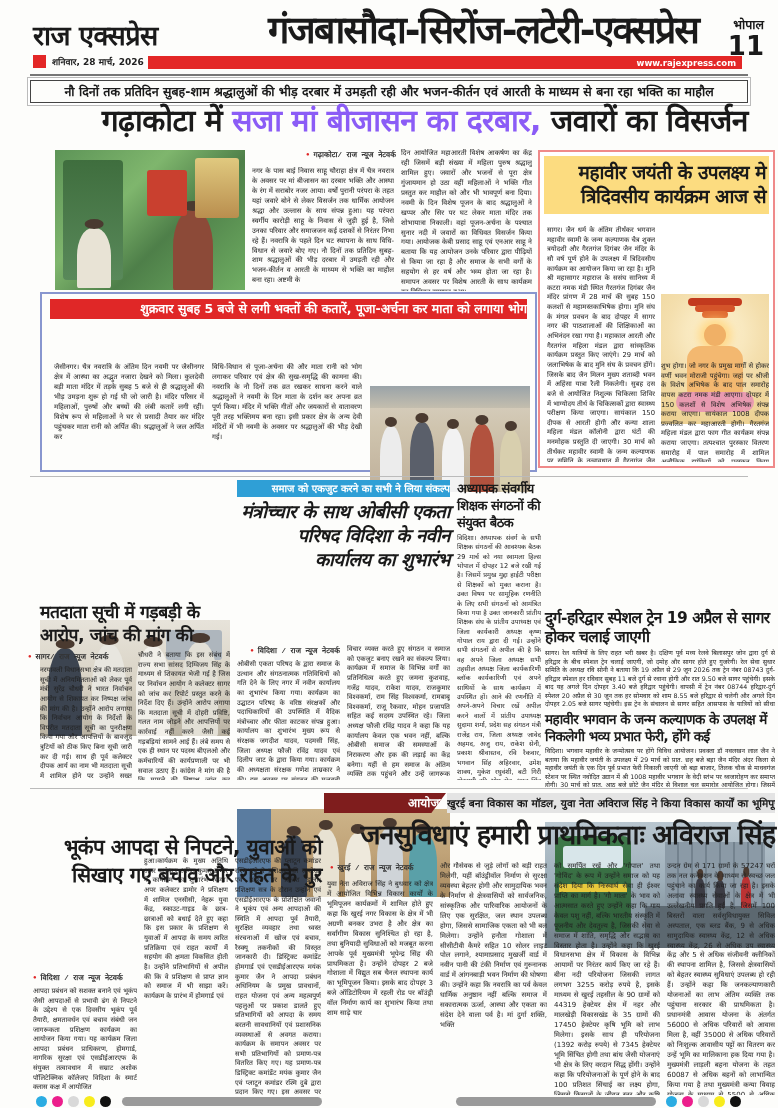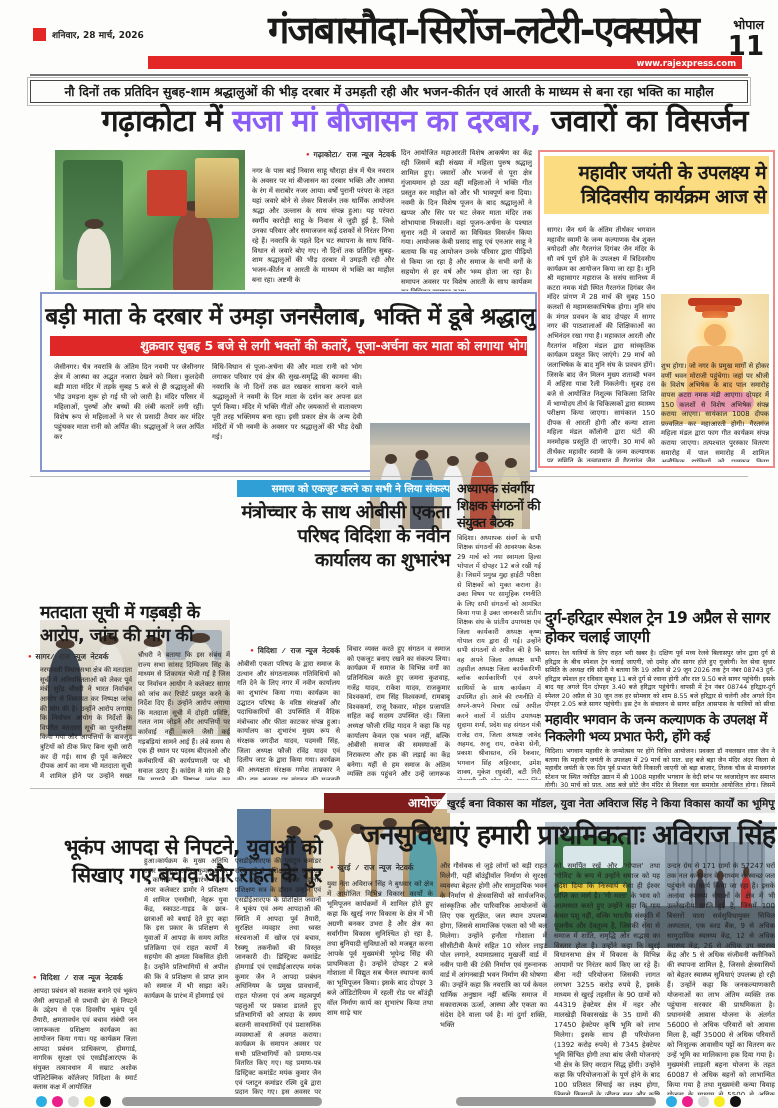--- a/index.html
+++ b/index.html
@@ -15,20 +15,21 @@
   .fg{position:absolute;background:#3c3c44;border-radius:46% 46% 4% 4%;}
   .fg::before{content:"";position:absolute;top:-9px;left:50%;transform:translateX(-50%);width:55%;height:10px;background:#4a3a30;border-radius:50%;}
   .hl{letter-spacing:-0.5px;}
 </style>
 </head>
 <body>
 
 <div id="page">
 
   <div class="abs" style="left:33px;top:22px;width:178px;">
+    <div class="bold hl" style="font-size:27px;line-height:1;">राज एक्सप्रेस</div>
     <div style="margin-top:6px;display:flex;align-items:center;">
       <span style="display:inline-block;width:13px;height:13px;background:#e32726;margin-right:6px;"></span>
       <span class="bold" style="font-size:9px;color:#222;">शनिवार, 28 मार्च, 2026</span>
     </div>
   </div>
 
   <div class="abs bold hl center" style="left:150px;top:10px;width:548px;font-size:38px;letter-spacing:-2px;line-height:1.1;">गंजबासौदा-सिरोंज-लटेरी-एक्सप्रेस</div>
 
   <div class="abs center" style="left:700px;top:16px;width:64px;">
     <div class="bold" style="font-size:12.5px;">भोपाल</div>
@@ -69,21 +70,20 @@
       <div style="position:absolute;left:50%;top:11px;transform:translateX(-50%);width:40px;height:7px;background:#d4542a;border-radius:4px;"></div>
       <div style="position:absolute;left:50%;top:17px;transform:translateX(-50%);width:26px;height:7px;background:#e06a32;border-radius:4px;"></div>
       <div style="position:absolute;left:50%;top:30px;transform:translateX(-50%);width:22px;height:22px;background:#f0b066;border-radius:50%;box-shadow:0 0 10px 6px rgba(255,210,120,.8);"></div>
       <div style="position:absolute;left:50%;top:52px;transform:translateX(-50%);width:56px;height:50px;background:#f3b870;border-radius:14px 14px 6px 6px;"></div>
       <div style="position:absolute;left:50%;top:98px;transform:translateX(-50%);width:78px;height:20px;background:#e89ab0;border-radius:10px;"></div>
     </div>
     <div class="abs body-txt" style="left:121px;top:210px;width:108px;height:100px;font-size:6.8px;">शुभ होगा। जो नगर के प्रमुख मार्गों से होकर वर्णी भवन मोराजी पहुंचेगा। जहां पर श्रीजी के विशेष अभिषेक के बाद पाल समारोह वापस कटरा नमक मंडी आएगा। दोपहर में 150 कलशों से विशेष अभिषेक संपन्न कराया जाएगा। सायंकाल 1008 दीपक प्रज्वलित कर महाआरती होगी। गैरतगंज महिला मंडल द्वारा फाग गीत कार्यक्रम संपन्न कराया जाएगा। तत्पश्चात पुरस्कार वितरण समारोह में पाल समारोह में शामिल अलौकिक झांकियों को पुरस्कृत किया जाएगा। महिला मंडल की वेशभूषा पर पुरस्कार दिए जाएंगे।</div>
   </div>
 
   <div class="abs" style="left:40px;top:292px;width:497px;height:180px;border:2px solid #8896cf;box-sizing:border-box;">
-    <div class="center bold hl" style="margin-top:5px;font-size:23px;">बड़ी माता के दरबार में उमड़ा जनसैलाब, भक्ति में डूबे श्रद्धालु</div>
     <div class="center bold" style="margin:5px 8px 0 8px;height:20px;background:#e02727;color:#fff;font-size:12.5px;line-height:20px;">शुक्रवार सुबह 5 बजे से लगी भक्तों की कतारें, पूजा-अर्चना कर माता को लगाया भोग</div>
     <div class="abs body-txt" style="left:12px;top:69px;width:150px;height:104px;">जैसीनगर। चैत्र नवरात्रि के अंतिम दिन नवमी पर जैसीनगर क्षेत्र में आस्था का अद्भुत नजारा देखने को मिला। कुलदेवी बड़ी माता मंदिर में तड़के सुबह 5 बजे से ही श्रद्धालुओं की भीड़ उमड़ना शुरू हो गई थी जो जारी है। मंदिर परिसर में महिलाओं, पुरुषों और बच्चों की लंबी कतारें लगी रहीं। विशेष रूप से महिलाओं ने घर से प्रसादी तैयार कर मंदिर पहुंचकर माता रानी को अर्पित की। श्रद्धालुओं ने जल अर्पित कर</div>
     <div class="abs body-txt" style="left:170px;top:69px;width:150px;height:104px;">विधि-विधान से पूजा-अर्चना की और माता रानी को भोग लगाकर परिवार एवं क्षेत्र की सुख-समृद्धि की कामना की। नवरात्रि के नौ दिनों तक व्रत रखकर साधना करने वाले श्रद्धालुओं ने नवमी के दिन माता के दर्शन कर अपना व्रत पूर्ण किया। मंदिर में भक्ति गीतों और जयकारों से वातावरण पूरी तरह भक्तिमय बना रहा। इसी प्रकार क्षेत्र के अन्य देवी मंदिरों में भी नवमी के अवसर पर श्रद्धालुओं की भीड़ देखी गई।</div>
     <div class="abs photo" style="left:328px;top:67px;width:160px;height:106px;background:linear-gradient(#d9d2c4 0%,#cfc4ae 40%,#bfb09a 100%);">
       <div style="position:absolute;left:0;top:0;width:100%;height:22px;background:linear-gradient(#9aa3a8,#c4beae);"></div>
       <div class="fg" style="left:10px;top:40px;width:22px;height:66px;background:#ececec;"></div>
       <div class="fg" style="left:40px;top:36px;width:24px;height:70px;background:#5a5f6a;"></div>
       <div class="fg" style="left:72px;top:42px;width:22px;height:64px;background:#f2f2f2;"></div>
       <div class="fg" style="left:100px;top:38px;width:24px;height:68px;background:#b2523e;"></div>
       <div class="fg" style="left:130px;top:44px;width:22px;height:62px;background:#d8cfae;"></div>
@@ -98,21 +98,21 @@
     <div class="fg" style="left:52px;top:24px;width:34px;height:92px;background:#e8e6df;"></div>
     <div class="fg" style="left:96px;top:26px;width:34px;height:90px;background:#f2f0ea;"></div>
     <div class="fg" style="left:142px;top:22px;width:36px;height:94px;background:#e3e0d6;"></div>
   </div>
   <div class="abs bold hl" style="left:40px;top:601px;width:190px;font-size:17.5px;line-height:1.3;">मतदाता सूची में गड़बड़ी के आरोप, जांच की मांग की</div>
   <div class="abs byline dot" style="left:28px;top:651px;width:190px;"><span>सागर/ राज न्यूज नेटवर्क</span></div>
   <div class="abs body-txt" style="left:40px;top:666px;width:92px;height:114px;font-size:6.8px;">नरयावली विधानसभा क्षेत्र की मतदाता सूची में अनियमितताओं को लेकर पूर्व मंत्री सुरेंद्र चौधरी ने भारत निर्वाचन आयोग से शिकायत कर निष्पक्ष जांच की मांग की है। उन्होंने आरोप लगाया कि निर्वाचन आयोग के निर्देशों के विपरीत मतदाता सूची का पुनरीक्षण किया गया और आपत्तियों के बावजूद त्रुटियों को ठीक किए बिना सूची जारी कर दी गई। साथ ही पूर्व कलेक्टर दीपक आर्य का नाम भी मतदाता सूची में शामिल होने पर उन्होंने सख्त आपत्ति जताई है।</div>
   <div class="abs body-txt" style="left:138px;top:651px;width:92px;height:129px;font-size:6.8px;">चौधरी ने बताया कि इस संबंध में राज्य सभा सांसद दिग्विजय सिंह के माध्यम से शिकायत भेजी गई है जिस पर निर्वाचन आयोग ने कलेक्टर सागर को जांच कर रिपोर्ट प्रस्तुत करने के निर्देश दिए हैं। उन्होंने आरोप लगाया कि मतदाता सूची में दोहरी प्रविष्टि, गलत नाम जोड़ने और आपत्तियों पर कार्रवाई नहीं करने जैसी कई गड़बड़ियां सामने आई हैं। लंबे समय से एक ही स्थान पर पदस्थ बीएलओ और कर्मचारियों की कार्यप्रणाली पर भी सवाल उठाए हैं। कांग्रेस ने मांग की है कि मामले की निष्पक्ष जांच कर प्रकरण दर्ज किया जाए।</div>
 
   <div class="abs center bold" style="left:237px;top:480px;width:213px;height:17px;background:#2f9fd6;color:#fff;font-size:10px;line-height:17px;">समाज को एकजुट करने का सभी ने लिया संकल्प</div>
-  <div class="abs center bold hl" style="left:237px;top:500px;width:213px;font-size:18.5px;line-height:1.3;">मंत्रोच्चार के साथ ओबीसी एकता परिषद विदिशा के नवीन कार्यालय का शुभारंभ</div>
+  <div class="abs center bold hl" style="left:237px;top:500px;width:213px;font-size:18.5px;line-height:1.3;font-style:italic;">मंत्रोच्चार के साथ ओबीसी एकता परिषद विदिशा के नवीन कार्यालय का शुभारंभ</div>
   <div class="abs photo" style="left:237px;top:553px;width:213px;height:88px;background:linear-gradient(#cdb489 0%,#c0a378 50%,#a98c62 100%);">
     <div style="position:absolute;left:0;top:0;width:34px;height:100%;background:#5a7ca0;"></div>
     <div class="fg" style="left:44px;top:26px;width:26px;height:62px;background:#374150;"></div>
     <div class="fg" style="left:76px;top:20px;width:26px;height:68px;background:#e8e2d2;"></div>
     <div class="fg" style="left:108px;top:24px;width:26px;height:64px;background:#eee9dc;"></div>
     <div class="fg" style="left:140px;top:18px;width:26px;height:70px;background:#cfd4d8;"></div>
     <div class="fg" style="left:172px;top:24px;width:28px;height:64px;background:#5aa0a8;"></div>
   </div>
   <div class="abs byline dot center" style="left:237px;top:645px;width:103px;"><span>विदिशा / राज न्यूज नेटवर्क</span></div>
   <div class="abs body-txt" style="left:237px;top:660px;width:103px;height:120px;font-size:6.8px;">ओबीसी एकता परिषद के द्वारा समाज के उत्थान और संगठनात्मक गतिविधियों को गति देने के लिए नगर में नवीन कार्यालय का शुभारंभ किया गया। कार्यक्रम का उद्घाटन परिषद के वरिष्ठ संरक्षकों और पदाधिकारियों की उपस्थिति में वैदिक मंत्रोच्चार और फीता काटकर संपन्न हुआ। कार्यालय का शुभारंभ मुख्य रूप से संरक्षक जगदीश यादव, पदमसी सिंह, जिला अध्यक्ष फौजी रविंद्र यादव एवं दिलीप जाट के द्वारा किया गया। कार्यक्रम की अध्यक्षता संरक्षक गणेश ताम्रकार ने की। इस अवसर पर संगठन की मजबूती पर जोर देते हुए जिला महामंत्री उमराव कुशवाह, नीरज कुशवाह, प्रवक्ता यशपाल सिंह यादव और मनमोहन ठाकुर ने अपने</div>

